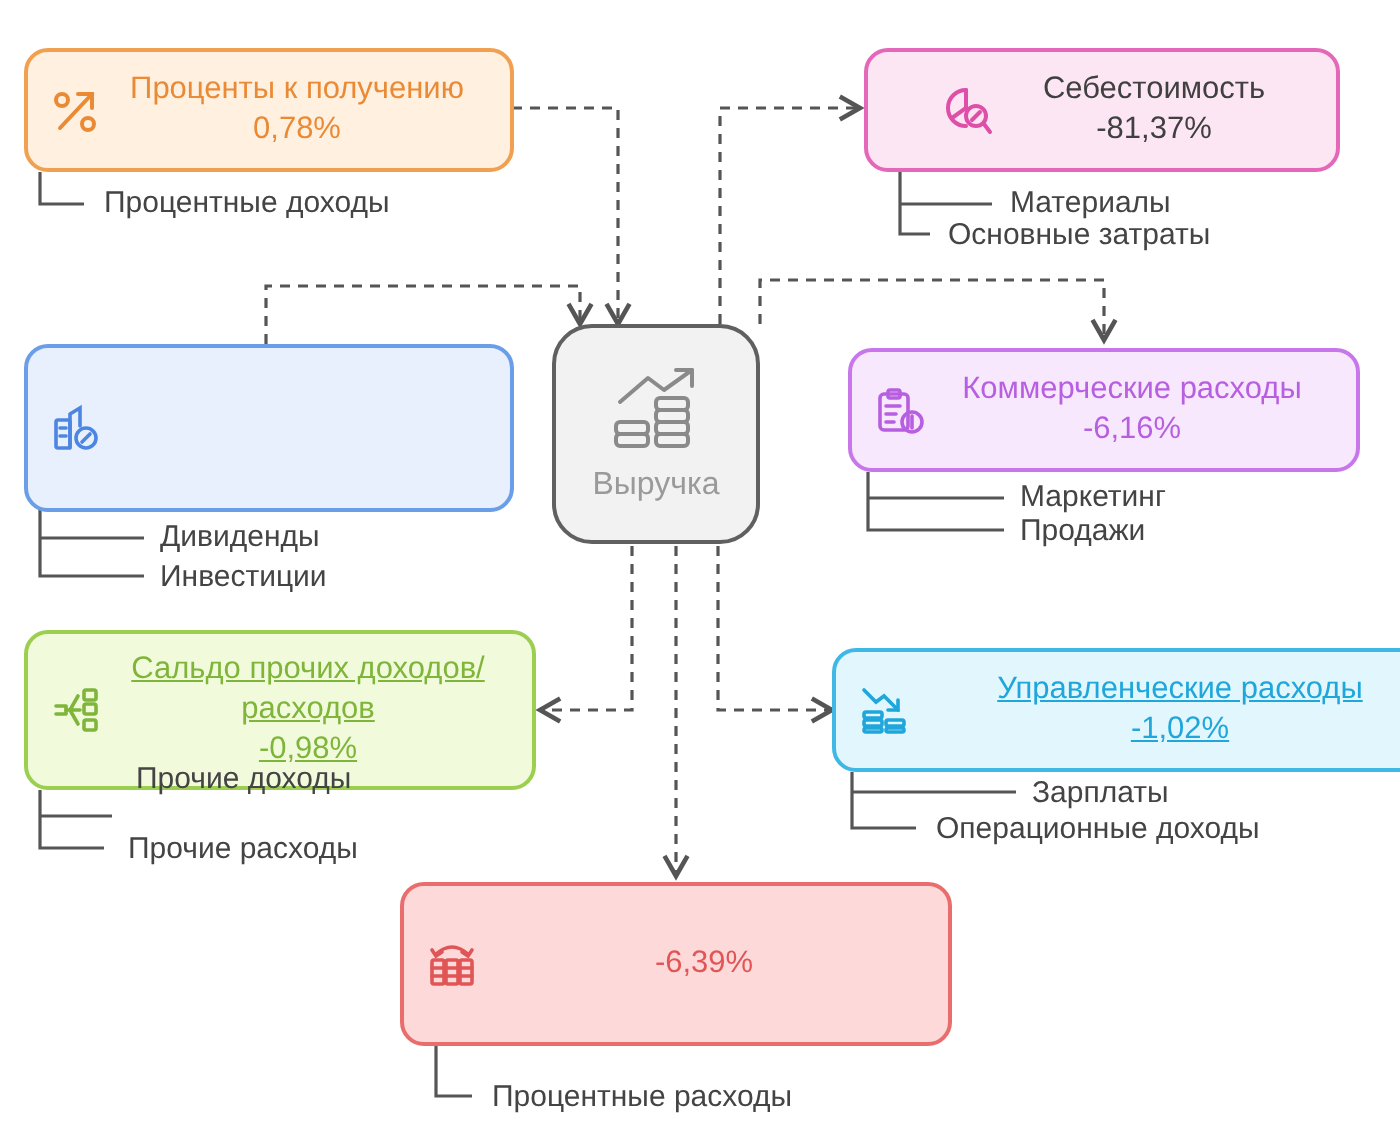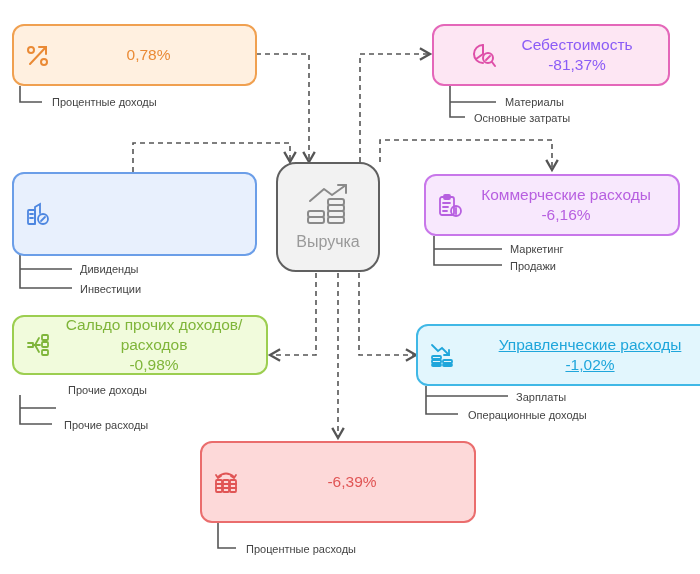--- a/index.html
+++ b/index.html
@@ -7,24 +7,24 @@
          font-family: "Liberation Sans", "DejaVu Sans", sans-serif; }
   .canvas { position: absolute; left: 0; top: 0; width: 700px; height: 574px; }
   svg.links { position: absolute; left: 0; top: 0; width: 700px; height: 574px; }
   .node { position: absolute; box-sizing: border-box; border: 2px solid; border-radius: 12px;
           display: flex; align-items: center; }
   .node .icon { position: absolute; left: 10px; top: 50%; transform: translateY(-50%);
                 width: 28px; height: 28px; display: flex; align-items: center; justify-content: center; }
   .node .icon svg { width: 26px; height: 26px; }
   .node .text { flex: 1; text-align: center; font-size: 15.5px; line-height: 20px; padding-left: 36px; padding-right: 8px; }
   .node .title, .node .value { display: block; }
-  .sub { position: absolute; font-size: 11px; color: #444444; white-space: nowrap; line-height: 18px; text-align: center; }
+  .sub { position: absolute; font-size: 15px; color: #444444; white-space: nowrap; line-height: 18px; text-align: center; }
 
   .orange { background: #fff0e0; border-color: #f0a050; color: #ea8a35; }
-  .pink   { background: #fde6f3; border-color: #e467b9; color: #8b5cf6; justify-content: center; }
+  .pink   { background: #fde6f3; border-color: #e467b9; color: #404040; justify-content: center; }
   .blue   { background: #e8f0fd; border-color: #6b9ee8; color: #4d86e0; }
   .purple { background: #f8e8fd; border-color: #c877ea; color: #b75fe0; }
   .green  { background: #f1fbdc; border-color: #9cce50; color: #7fb53a; }
   .cyan   { background: #e2f6fd; border-color: #40b8e6; color: #1fa6db; }
   .red    { background: #fdd9d9; border-color: #ea6d6d; color: #e05555; }
   .center { background: #f2f2f2; border-color: #606060; color: #9a9a9a; border-radius: 20px;
             flex-direction: column; justify-content: center; }
   .center .cicon svg { width: 48px; height: 44px; }
   .center .clabel { font-size: 16px; margin-top: 2px; }
 </style>
@@ -92,20 +92,21 @@
   <div class="node orange" style="left:12px; top:24px; width:245px; height:62px;">
     <span class="icon">
       <svg viewBox="0 0 26 26" fill="none" stroke="#ea8a35" stroke-width="2" stroke-linecap="round">
         <circle cx="6" cy="8" r="3"></circle>
           <circle cx="19" cy="20" r="3"></circle>
         <path d="M5,22 L21,5"></path>
           <path d="M14,5 L21,5 L21,12"></path>
       </svg>
     </span>
     <div class="text">
+      <span class="title">Проценты к получению</span>
       <span class="value">0,78%</span>
     </div>
   </div>
   <div class="sub" style="left:52px; top:93px;">Процентные доходы</div>
 
   <div class="node pink" style="left:432px; top:24px; width:238px; height:62px;">
     <span class="icon" style="left:36px;">
       <svg viewBox="0 0 26 26" fill="none" stroke="#de4fa8" stroke-width="2" stroke-linecap="round">
         <path d="M12,3 A9,9 0 1 0 12,21"></path>
           <path d="M12,3 L12,12 L5,17"></path>
@@ -147,21 +148,21 @@
       </svg>
     </span>
     <div class="text">
       <span class="title">Коммерческие расходы</span>
       <span class="value">-6,16%</span>
     </div>
   </div>
   <div class="sub" style="left:510px; top:240px;">Маркетинг</div>
   <div class="sub" style="left:510px; top:257px;">Продажи</div>
 
-  <div class="node green" style="left:12px; top:315px; width:256px; height:60px;">
+  <div class="node green" style="left:12px; top:315px; width:256px; height:80px;text-decoration:underline;">
     <span class="icon">
       <svg viewBox="0 0 26 26" fill="none" stroke="#7fb53a" stroke-width="1.8" stroke-linecap="round">
         <rect x="17" y="3" width="6" height="5" rx="1"></rect>
           <rect x="17" y="10" width="6" height="5" rx="1"></rect>
           <rect x="17" y="18" width="6" height="5" rx="1"></rect>
         <path d="M3,11 L8,11 M3,15 L8,15 M8,11 L8,15"></path>
         <path d="M8,13 L15,13 M10,13 L14,6 M10,13 L14,20"></path>
       </svg>
     </span>
     <div class="text">

